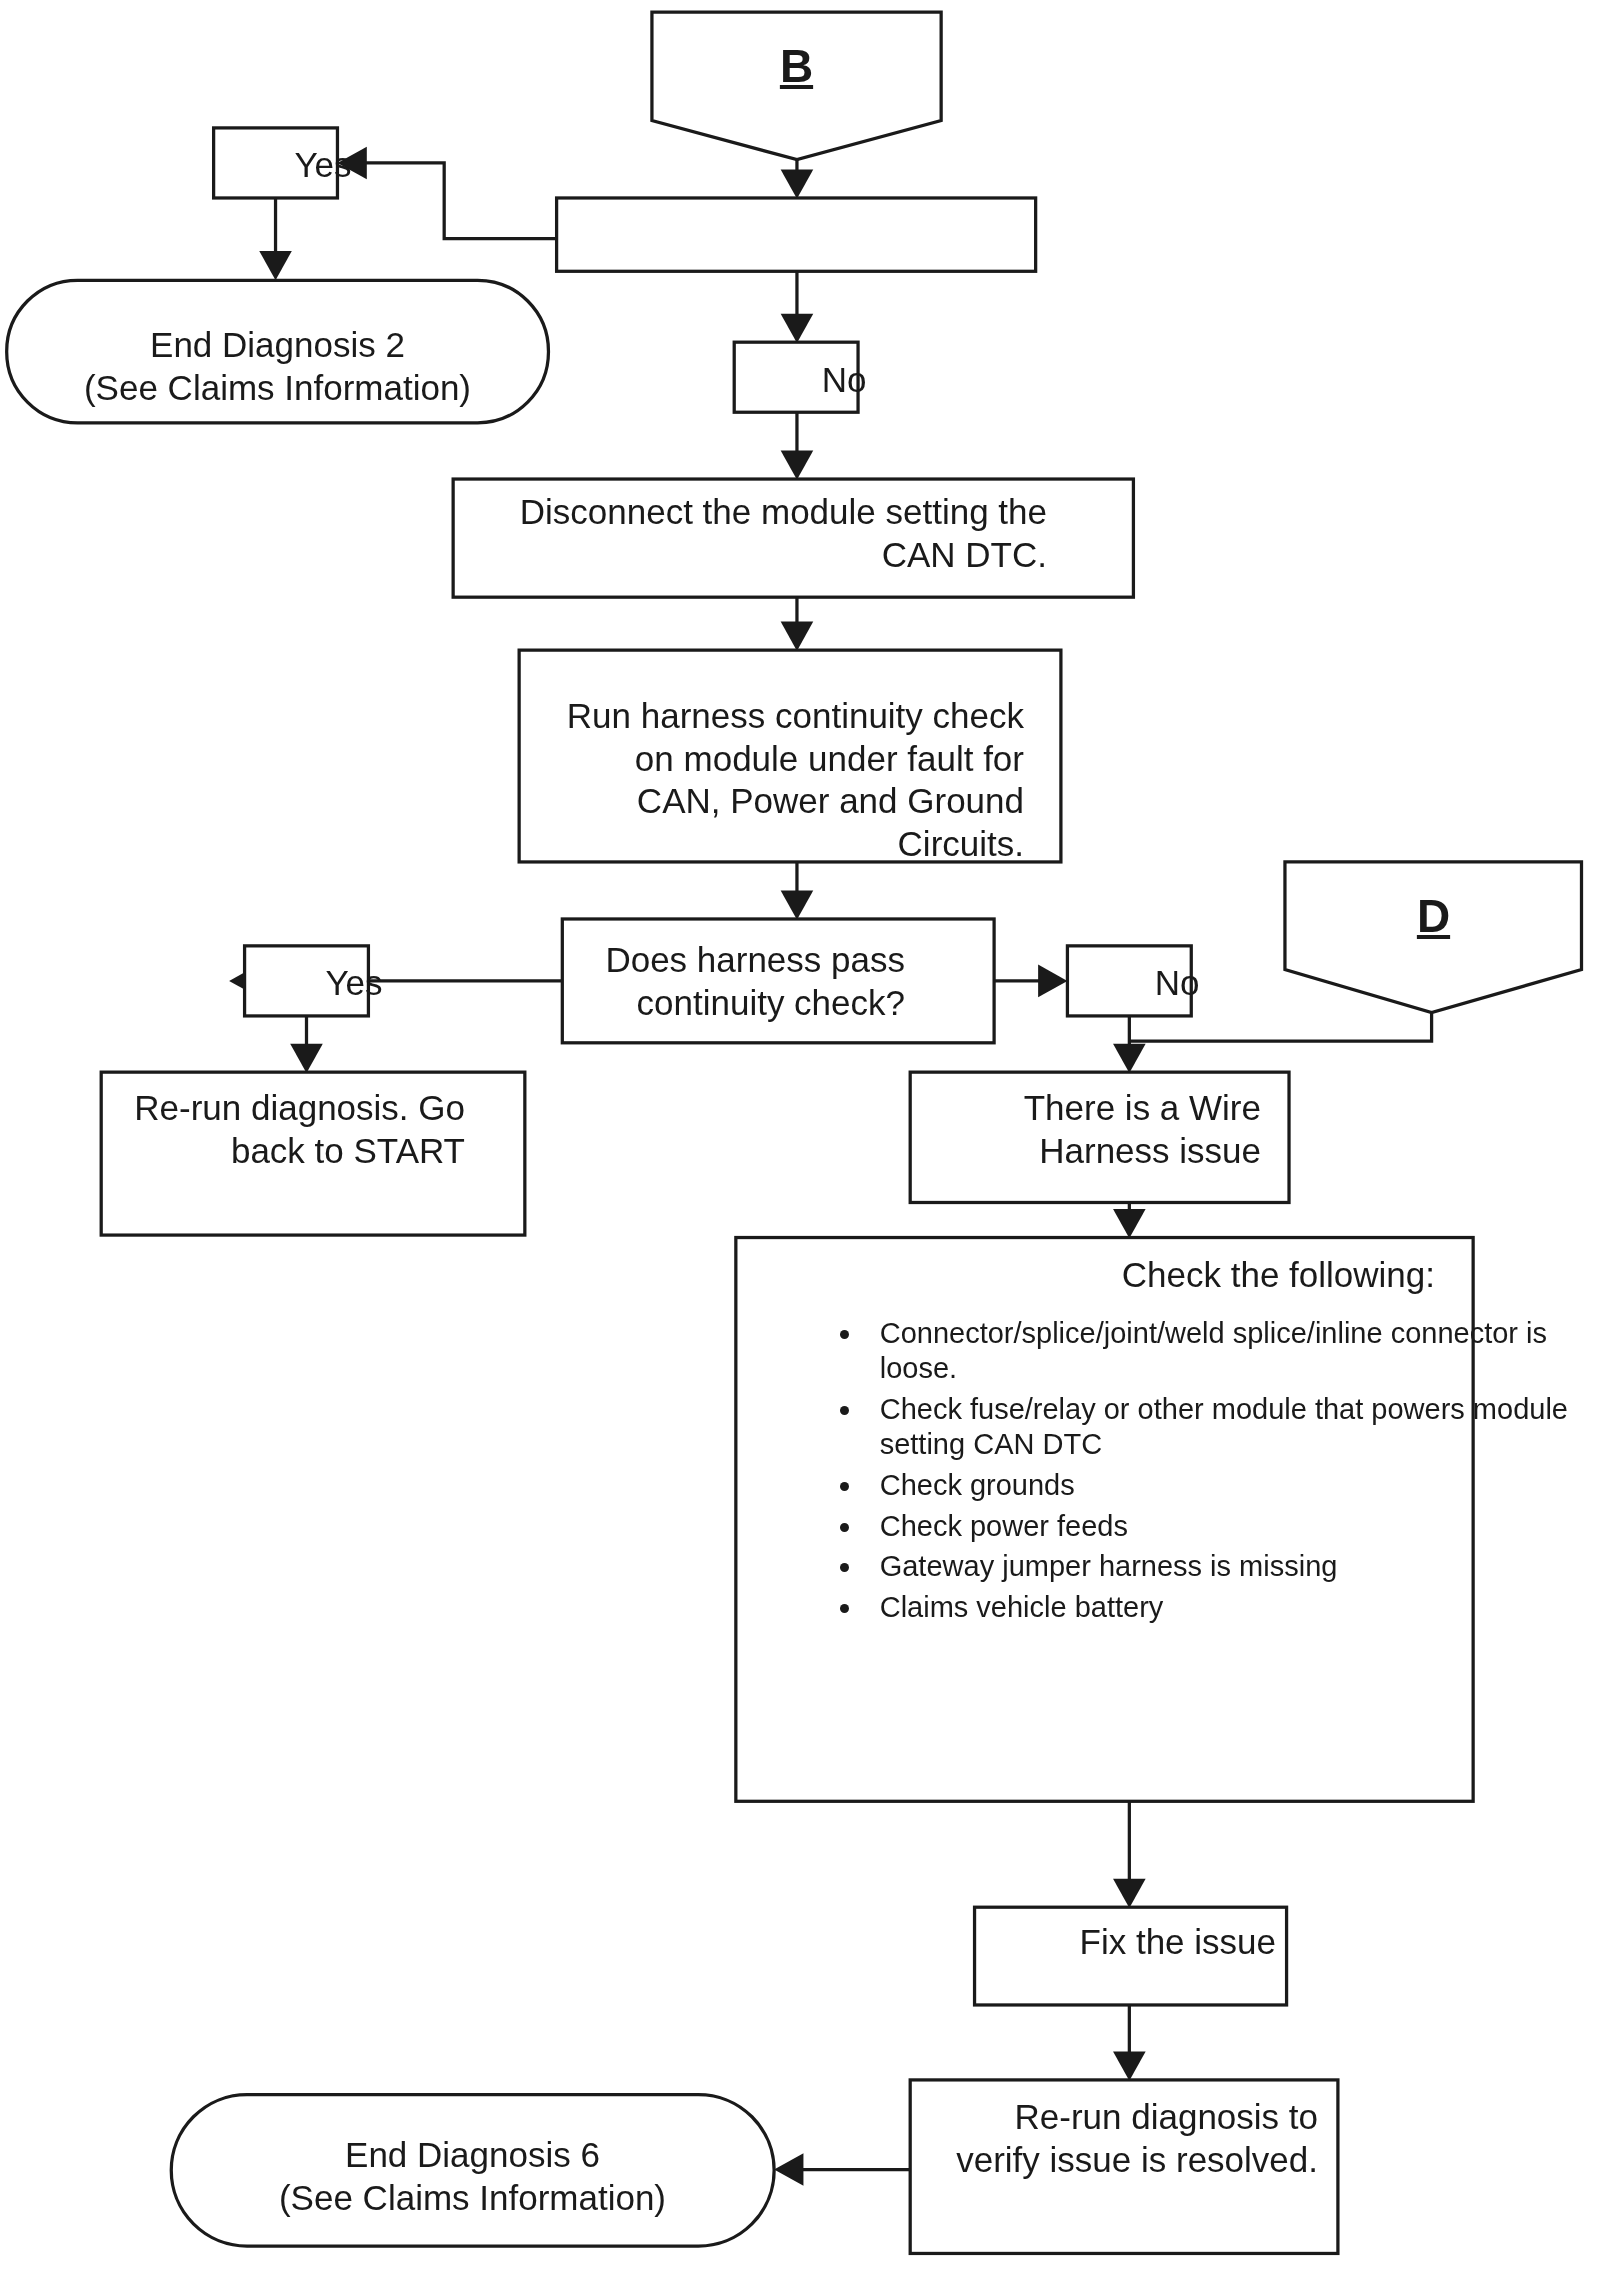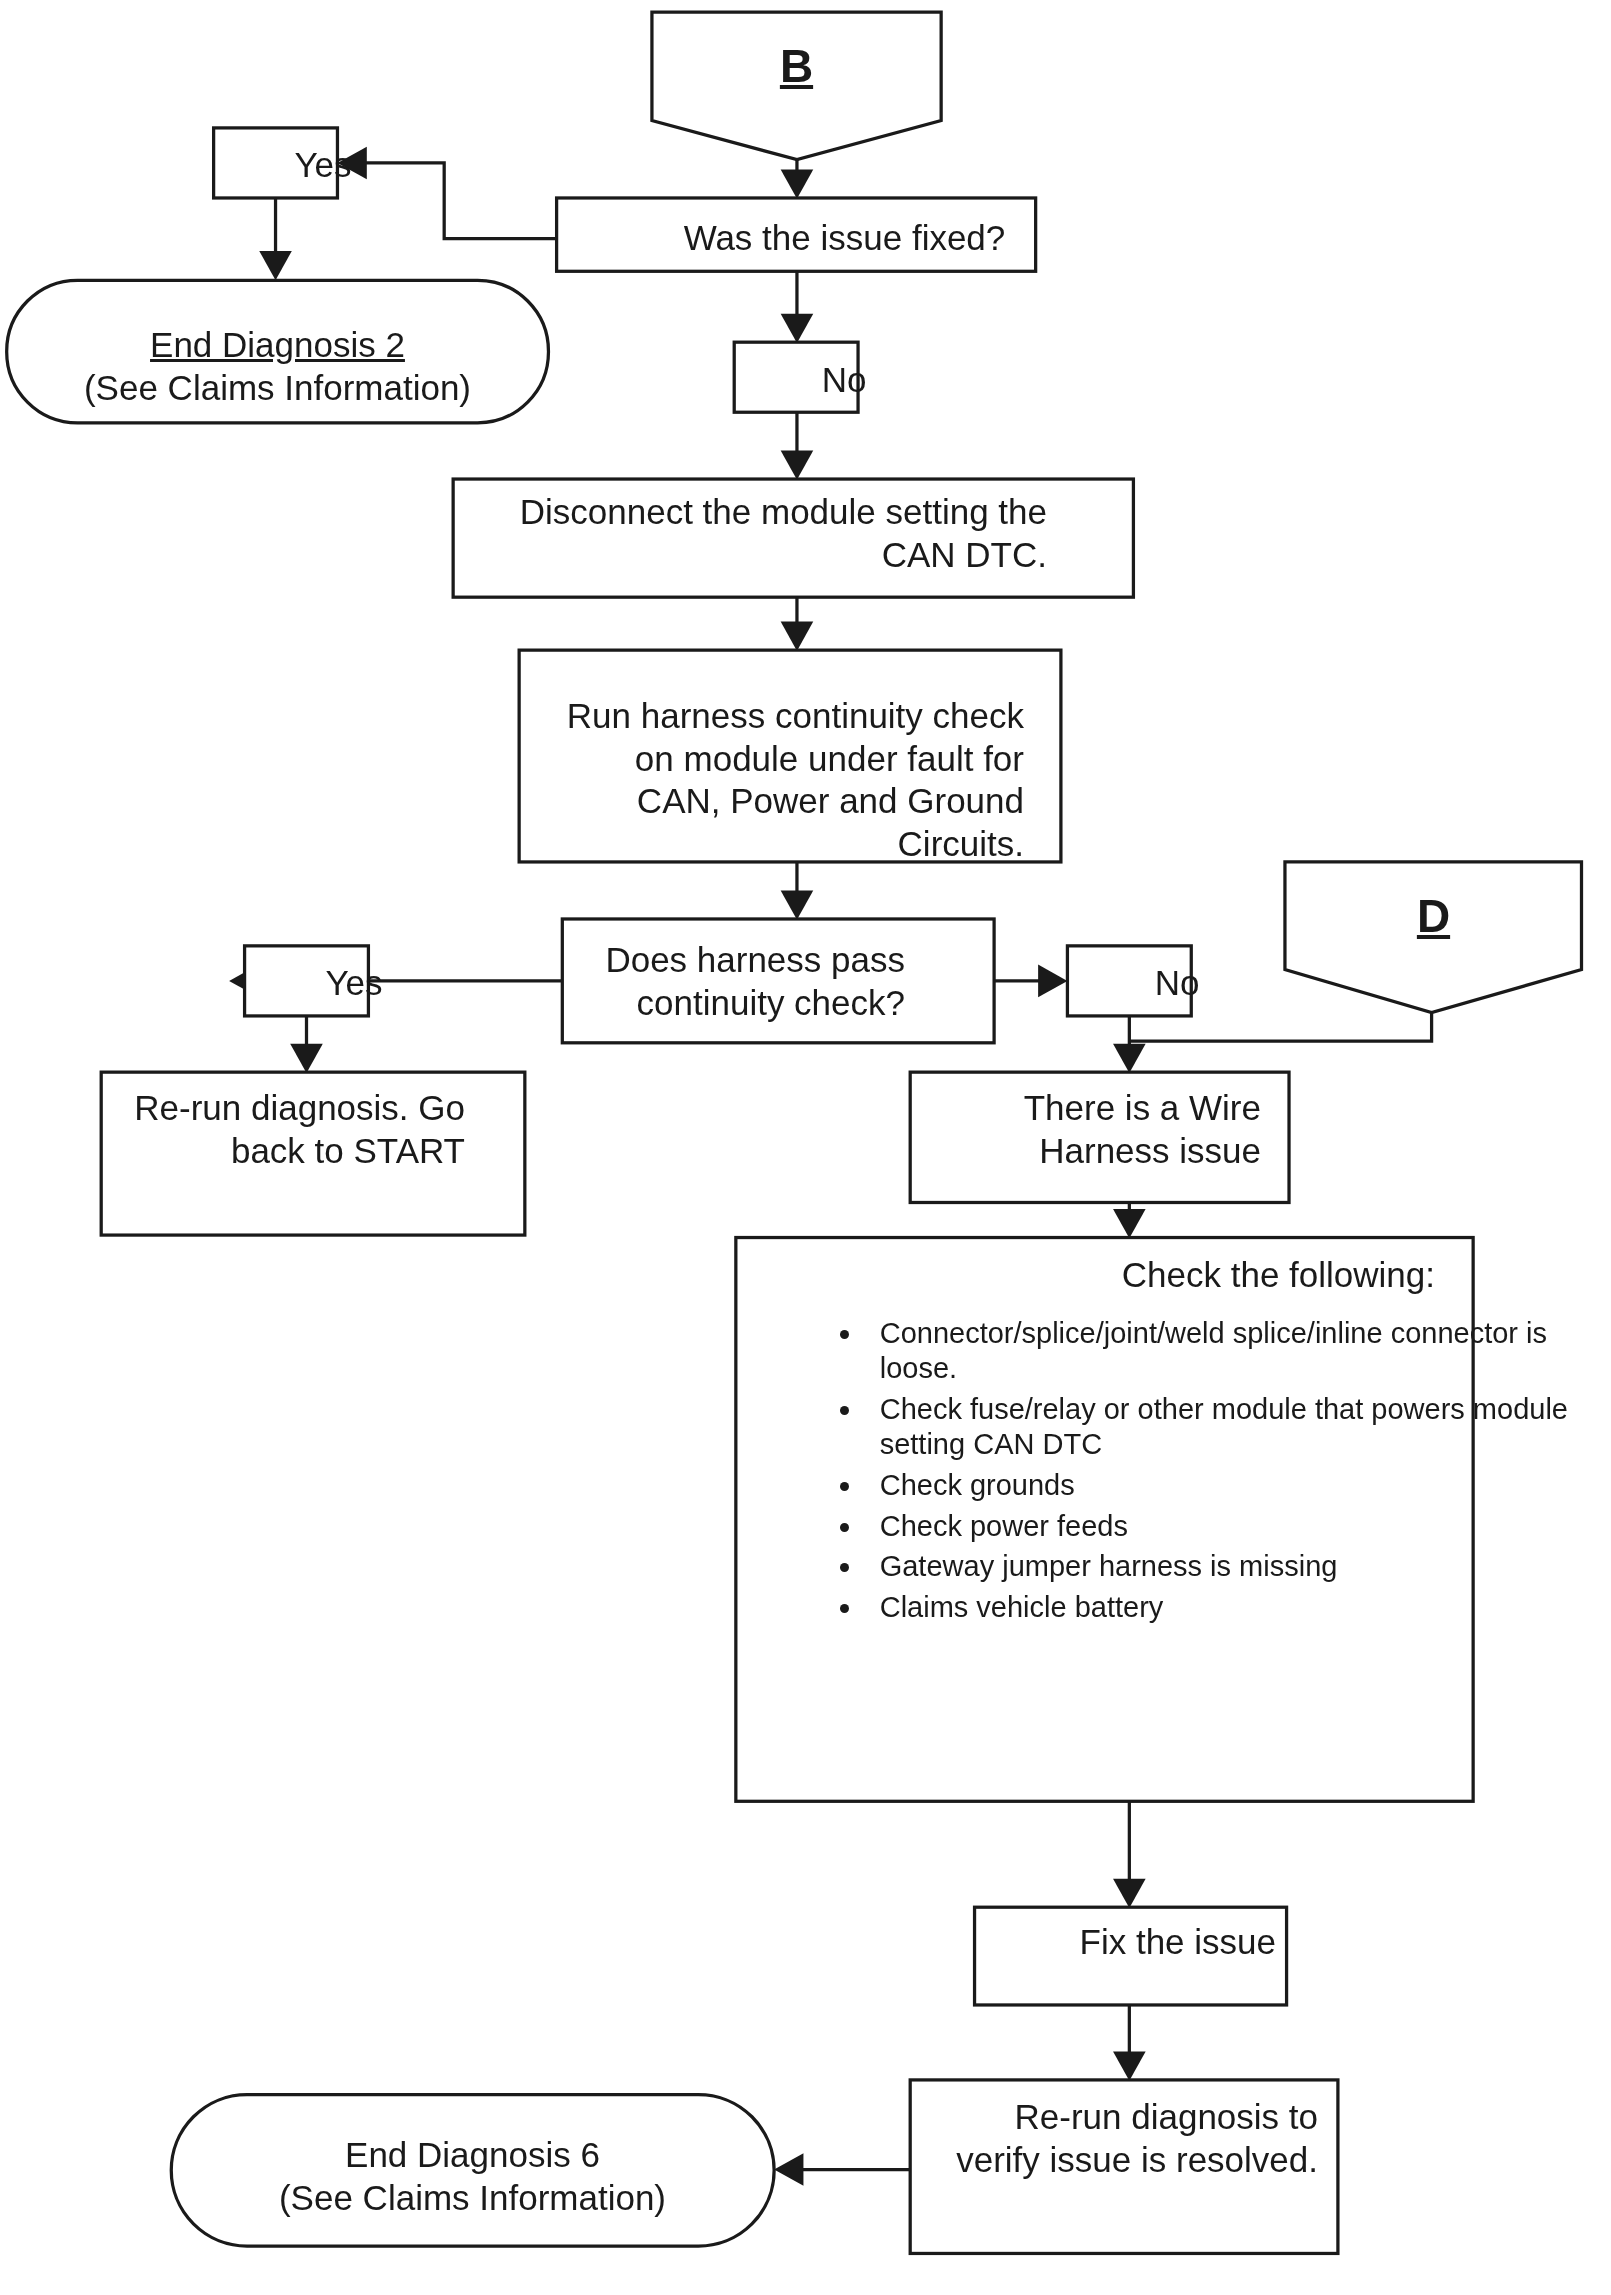--- a/index.html
+++ b/index.html
@@ -170,25 +170,24 @@
 
     <line class="conn-line" x1="1117" y1="2663" x2="968" y2="2663"></line>
     <polygon class="arrow-head" points="950,2663 986,2643 986,2683"></polygon>
 
     <rect class="shape-stroke" x="210" y="2571" width="740" height="186" rx="93" ry="93"></rect>
 
   </svg>
 
   <div class="node-text conn-letter" style="left:652px; top:38px; width:289px;">B</div>
 
-  <div class="node-text lbl-box-text t-center" style="left:557px; top:217px; width:479px;">Was the issue fixed?</div>
 
   <div class="node-text lbl-box-text t-center" style="left:213px; top:144px; width:124px;">Yes</div>
 
-  <div class="node-text term-text" style="left:6.5px; top:324px; width:542px;text-decoration:underline;">End Diagnosis 2</div>
+  <div class="node-text term-text" style="left:6.5px; top:324px; width:542px;">End Diagnosis 2</div>
   <div class="node-text term-text" style="left:6.5px; top:367px; width:542px;">(See Claims Information)</div>
 
   <div class="node-text lbl-box-text t-center" style="left:734px; top:359px; width:124px;">No</div>
 
   <div class="node-text proc-text t-left" style="left:477px; top:491px; width:570px;">Disconnect the module setting the CAN DTC.</div>
 
   <div class="node-text proc-text t-left" style="left:543px; top:695px; width:481px;">Run harness continuity check on module under fault for CAN, Power and Ground Circuits.</div>
 
   <div class="node-text proc-text t-left" style="left:595px; top:939px; width:310px;">Does harness pass continuity check?</div>
 

